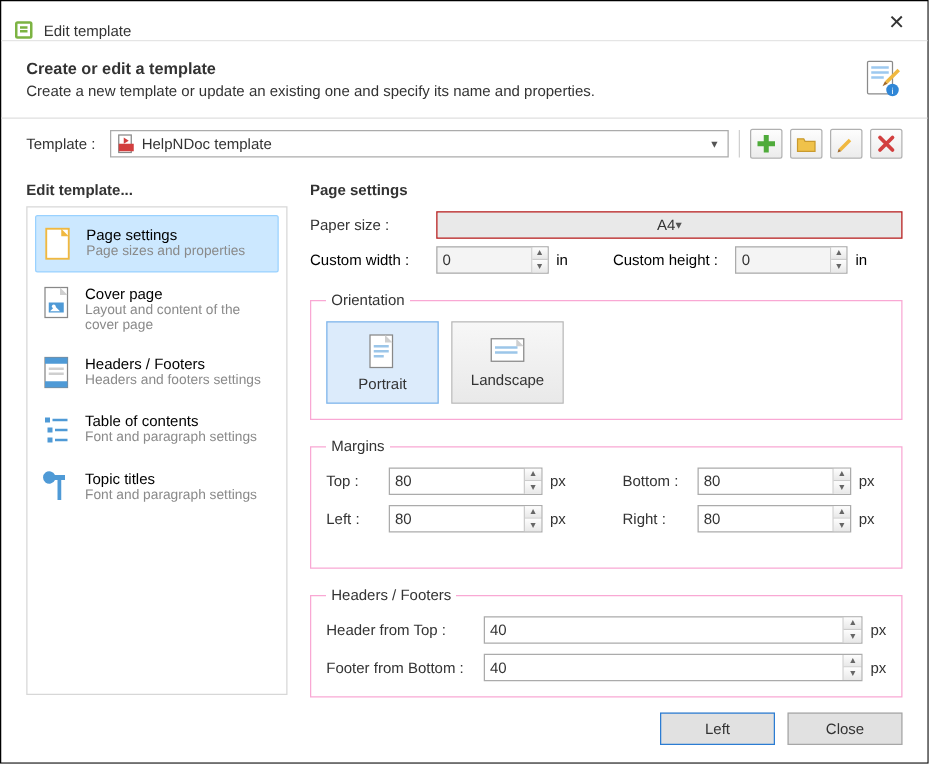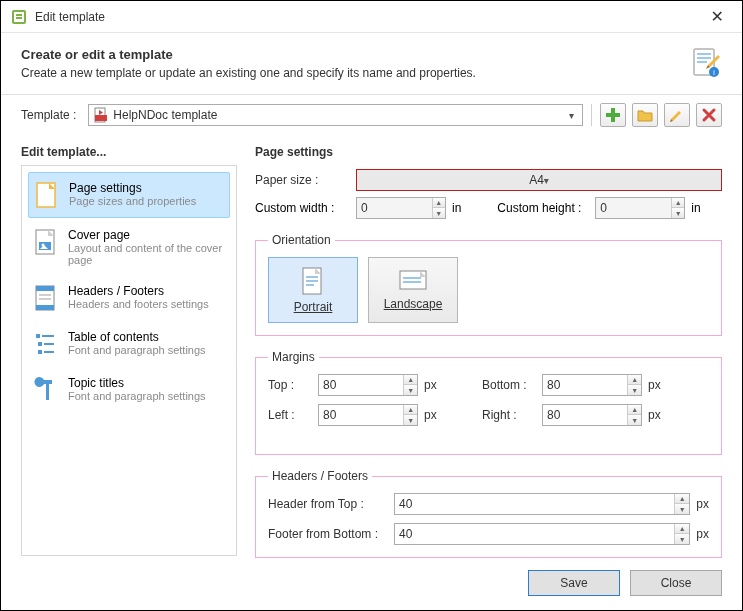--- a/index.html
+++ b/index.html
@@ -14,21 +14,21 @@
       width: 743px;
       height: 611px;
       border: 1px solid #000;
       display: flex;
       flex-direction: column;
       background: #fff;
     }
     .titlebar {
       height: 32px;
       display: flex;
-      align-items: center;
+      align-items: flex-end;
       padding: 0 10px;
       border-bottom: 1px solid #e5e5e5;
     }
     .titlebar .app-icon {
       width: 16px; height: 16px;
       margin-right: 8px;
     }
     .titlebar .title { flex: 1; font-size: 12px; }
     .titlebar .close-x {
       font-size: 16px;
@@ -148,41 +148,41 @@
       cursor: pointer;
       background: linear-gradient(#fdfdfd,#e8e8e8);
     }
     .numbox .spinners div:first-child { border-bottom: 1px solid #ccc; }
     fieldset {
       border: 1px solid #f9a8d4;
       margin: 8px 0 6px 0;
       padding: 10px 12px 12px 12px;
     }
     legend { padding: 0 4px; color: #333; }
-    .orient-row { display: flex; gap: 10px; text-decoration: underline; }
+    .orient-row { display: flex; gap: 10px; }
     .orient-btn {
       width: 90px; height: 66px;
       border: 1px solid #b7b7b7;
       background: linear-gradient(#f7f7f7,#e9e9e9);
       display: flex; flex-direction: column;
       align-items: center; justify-content: center;
       cursor: pointer;
       gap: 4px;
     }
     .orient-btn.selected {
       border: 1px solid #7eb4ea;
       background: #dcebfb;
     }
     .orient-btn .page-icon { width: 24px; height: 30px; }
     .fieldrow {
       display: flex; align-items: center; gap: 6px; margin-bottom: 8px;
     }
     .fieldrow .flabel { width: 44px; }
     .fieldrow .flabel2 { width: 54px; text-align: left; margin-left: 30px; }
-    .fieldrow .nbw { width: 100px; }
+    .fieldrow .nbw { width: 123px; }
     .fieldrow .unit { width: 22px; }
     .hf-row { display: flex; align-items: center; gap: 6px; margin-bottom: 8px; }
     .hf-row .hflabel { width: 120px; }
     .hf-row .nbw2 { flex: 1; }
     .footer {
       display: flex; justify-content: flex-end;
       gap: 10px;
       padding: 8px 20px 14px 20px;
     }
     .btn {
@@ -462,20 +462,20 @@
           </div>
           <span class="unit">px</span>
         </div>
       </fieldset>
 
     </div>
   </div>
 
   <div class="footer">
     <div class="btn primary">
-        <span>Save</span>
+        <span>Left</span>
       </div>
     <div class="btn">
         <span>Close</span>
       </div>
   </div>
 
 </div>
 
 </body></html>

